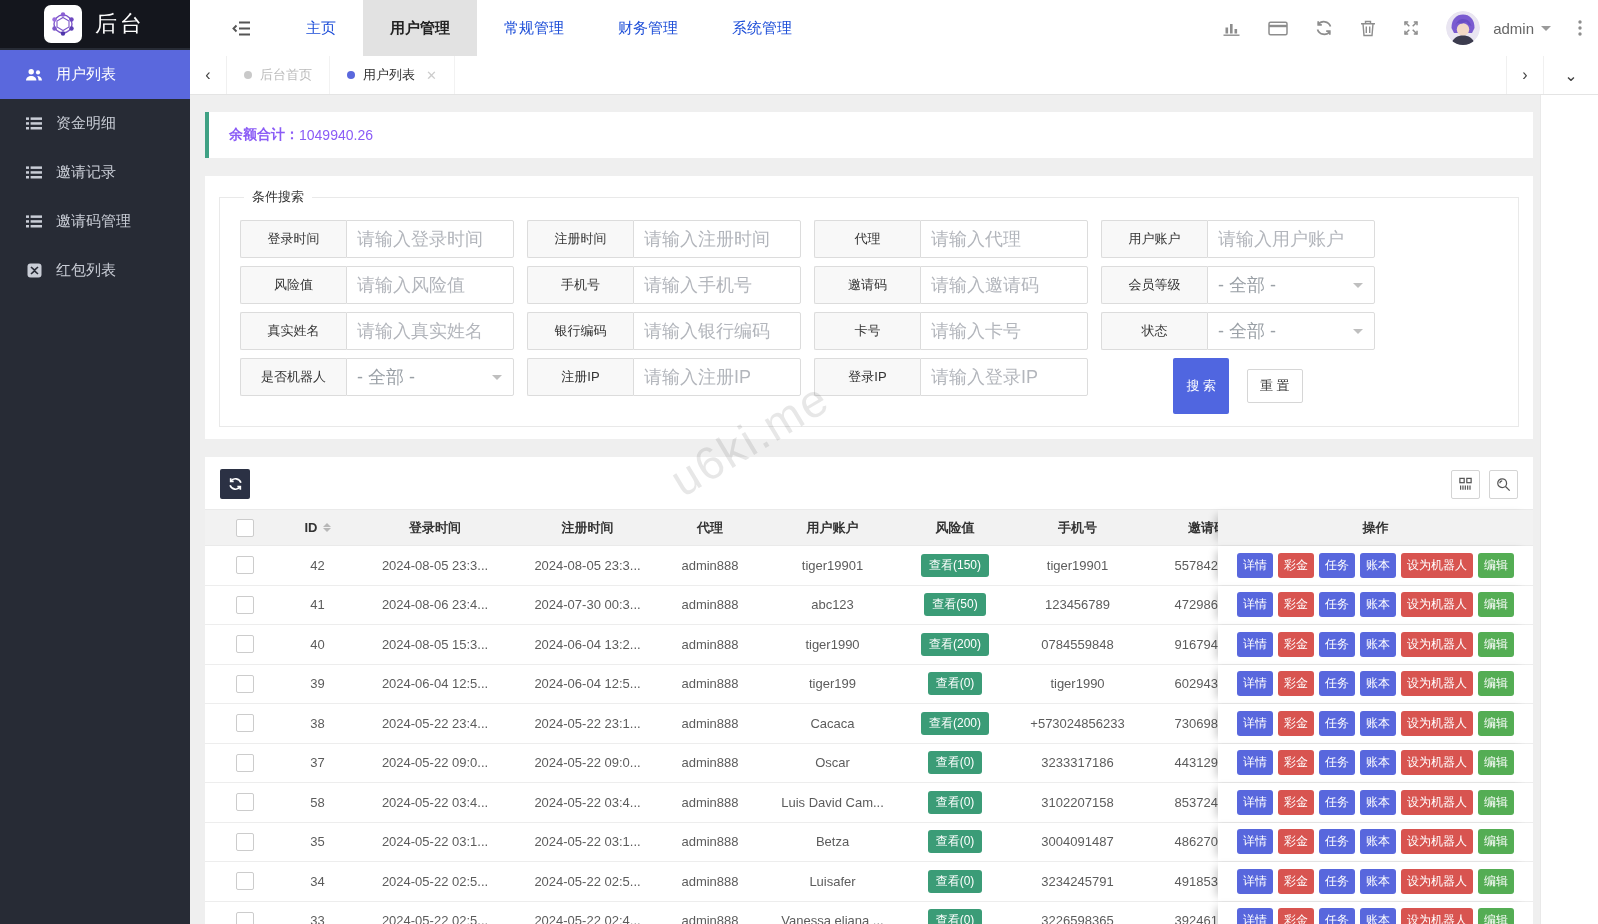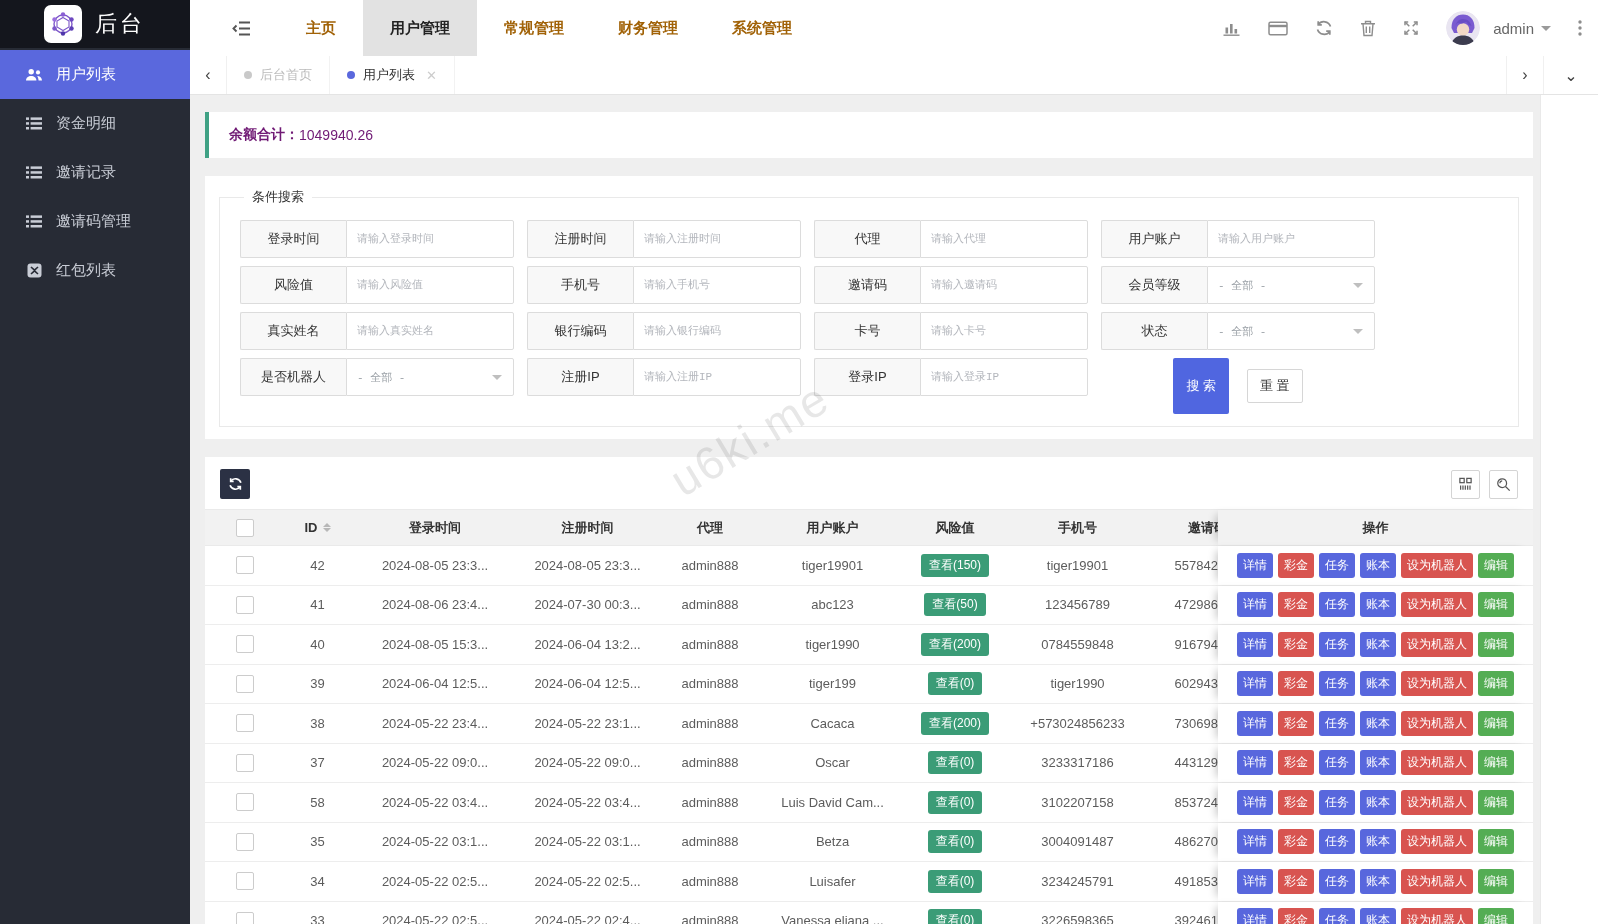--- a/index.html
+++ b/index.html
@@ -10,21 +10,21 @@
   .logo-bar{height:48px;background:#14161d;display:flex;align-items:center;padding-left:44px;gap:13px;}
   .logo-badge{width:38px;height:38px;background:#fff;border-radius:7px;display:flex;align-items:center;justify-content:center;}
   .logo-title{color:#fff;font-size:22px;letter-spacing:3px;}
   .side-nav{margin-top:2px;}
   .side-item{height:49px;display:flex;align-items:center;gap:13px;padding-left:25px;color:#c9cdd6;font-size:15px;cursor:pointer;}
   .side-item.active{background:#5a68dd;color:#fff;}
   .side-item .ic{display:flex;width:18px;justify-content:center;}
   
   .topbar{position:absolute;left:190px;top:0;right:0;height:56px;background:#fff;display:flex;align-items:stretch;z-index:15;}
   .collapse-btn{display:flex;align-items:center;padding:0 28px 0 42px;cursor:pointer;}
-  .nav-item{display:flex;align-items:center;padding:0 27px;font-size:15px;color:#a16207;cursor:pointer;font-weight:bold;}
+  .nav-item{display:flex;align-items:center;padding:0 27px;font-size:15px;color:#1d4ed8;cursor:pointer;}
   .nav-item.active{background:#e2e2e2;color:#222;font-weight:bold;}
   .top-right{margin-left:auto;display:flex;align-items:center;gap:27px;padding-right:16px;}
   .tool-ic{display:flex;align-items:center;cursor:pointer;}
   .avatar{width:34px;height:34px;border-radius:50%;overflow:hidden;flex:0 0 auto;cursor:pointer;}
   .admin-wrap{display:flex;align-items:center;gap:7px;color:#666;font-size:15px;cursor:pointer;margin-left:-14px;justify-content:space-between;}
   .caret{width:0;height:0;border:5px solid transparent;border-top-color:#9a9a9a;margin-top:6px;}
   
   .tabbar{position:absolute;left:190px;top:56px;right:0;height:38px;background:#fff;border-bottom:1px solid #e4e4e4;display:flex;align-items:stretch;z-index:15;}
   .tab-nav-btn{width:36px;display:flex;align-items:center;justify-content:center;color:#444;font-size:16px;cursor:pointer;}
   .tab-nav-btn.left{border-right:1px solid #f0f0f0;}
@@ -35,32 +35,32 @@
   .tab .dot{width:8px;height:8px;border-radius:50%;background:#c9c9c9;}
   .tab.active{color:#333;}
   .tab.active .dot{background:#5a68dd;}
   .tab .close{color:#ccc;font-size:13px;margin-left:3px;}
   .tab-spacer{flex:1;}
   
   .content{position:absolute;left:190px;top:95px;width:1350px;height:829px;background:#efefef;
            padding:17px 0 0 15px;box-sizing:border-box;}
   .right-strip{position:absolute;left:1540px;top:95px;width:58px;height:829px;background:#fff;border-left:1px solid #e9e9e9;}
   .balance-card{width:1328px;height:46px;background:#fff;border-left:4px solid #3fa184;box-sizing:border-box;
-                display:flex;align-items:center;padding-left:20px;font-size:14px;color:#701a75;}
+                display:flex;align-items:center;padding-left:20px;font-size:14px;color:#8b5cf6;}
   .balance-label{font-weight:bold;}
   
   .search-card{width:1328px;background:#fff;margin-top:18px;padding:12px 14px;box-sizing:border-box;}
   fieldset.cond{border:1px solid #e9e9e9;margin:0;padding:14px 0 12px 20px;}
   fieldset.cond legend{font-size:13px;color:#333;padding:0 8px;margin-left:4px;}
   .fgrid{display:grid;grid-template-columns:repeat(4,274px);column-gap:13px;row-gap:8px;}
   .fgroup{display:flex;height:38px;}
   .flabel{width:106px;background:#f8f8f8;border:1px solid #dcdcdc;border-right:none;display:flex;align-items:center;
           justify-content:center;font-size:13px;color:#333;box-sizing:border-box;border-radius:2px 0 0 2px;flex:0 0 auto;}
-  .fctrl{flex:1;border:1px solid #dcdcdc;background:#fff;font-size:11px;color:#555;box-sizing:border-box;
-         border-radius:0 2px 2px 0;padding:0 10px;min-width:0;font-family:Liberation Mono, monospace;}
+  .fctrl{flex:1;border:1px solid #dcdcdc;background:#fff;font-size:18px;color:#555;box-sizing:border-box;
+         border-radius:0 2px 2px 0;padding:0 10px;min-width:0;}
   input.fctrl{outline:none;height:38px;}
   input.fctrl::placeholder{color:#b3b6bc;}
   .fselect{display:flex;align-items:center;position:relative;color:#9aa0a6;cursor:pointer;}
   .sel-caret{position:absolute;right:11px;width:0;height:0;border:5px solid transparent;border-top-color:#bfbfbf;margin-top:5px;}
   .fbtns{display:flex;align-items:center;justify-content:center;gap:18px;}
   .btn-search{background:#5066e0;color:#fff;border:none;padding:19px 13px;font-size:13px;border-radius:2px;cursor:pointer;}
   .btn-reset{background:#fff;color:#333;border:1px solid #d6d6d6;padding:7px 12px;font-size:13px;border-radius:2px;cursor:pointer;}
   
   .table-card{width:1328px;background:#fff;margin-top:18px;padding-top:12px;box-sizing:border-box;}
   .ttoolbar{display:flex;align-items:center;padding:0 15px 10px;}

